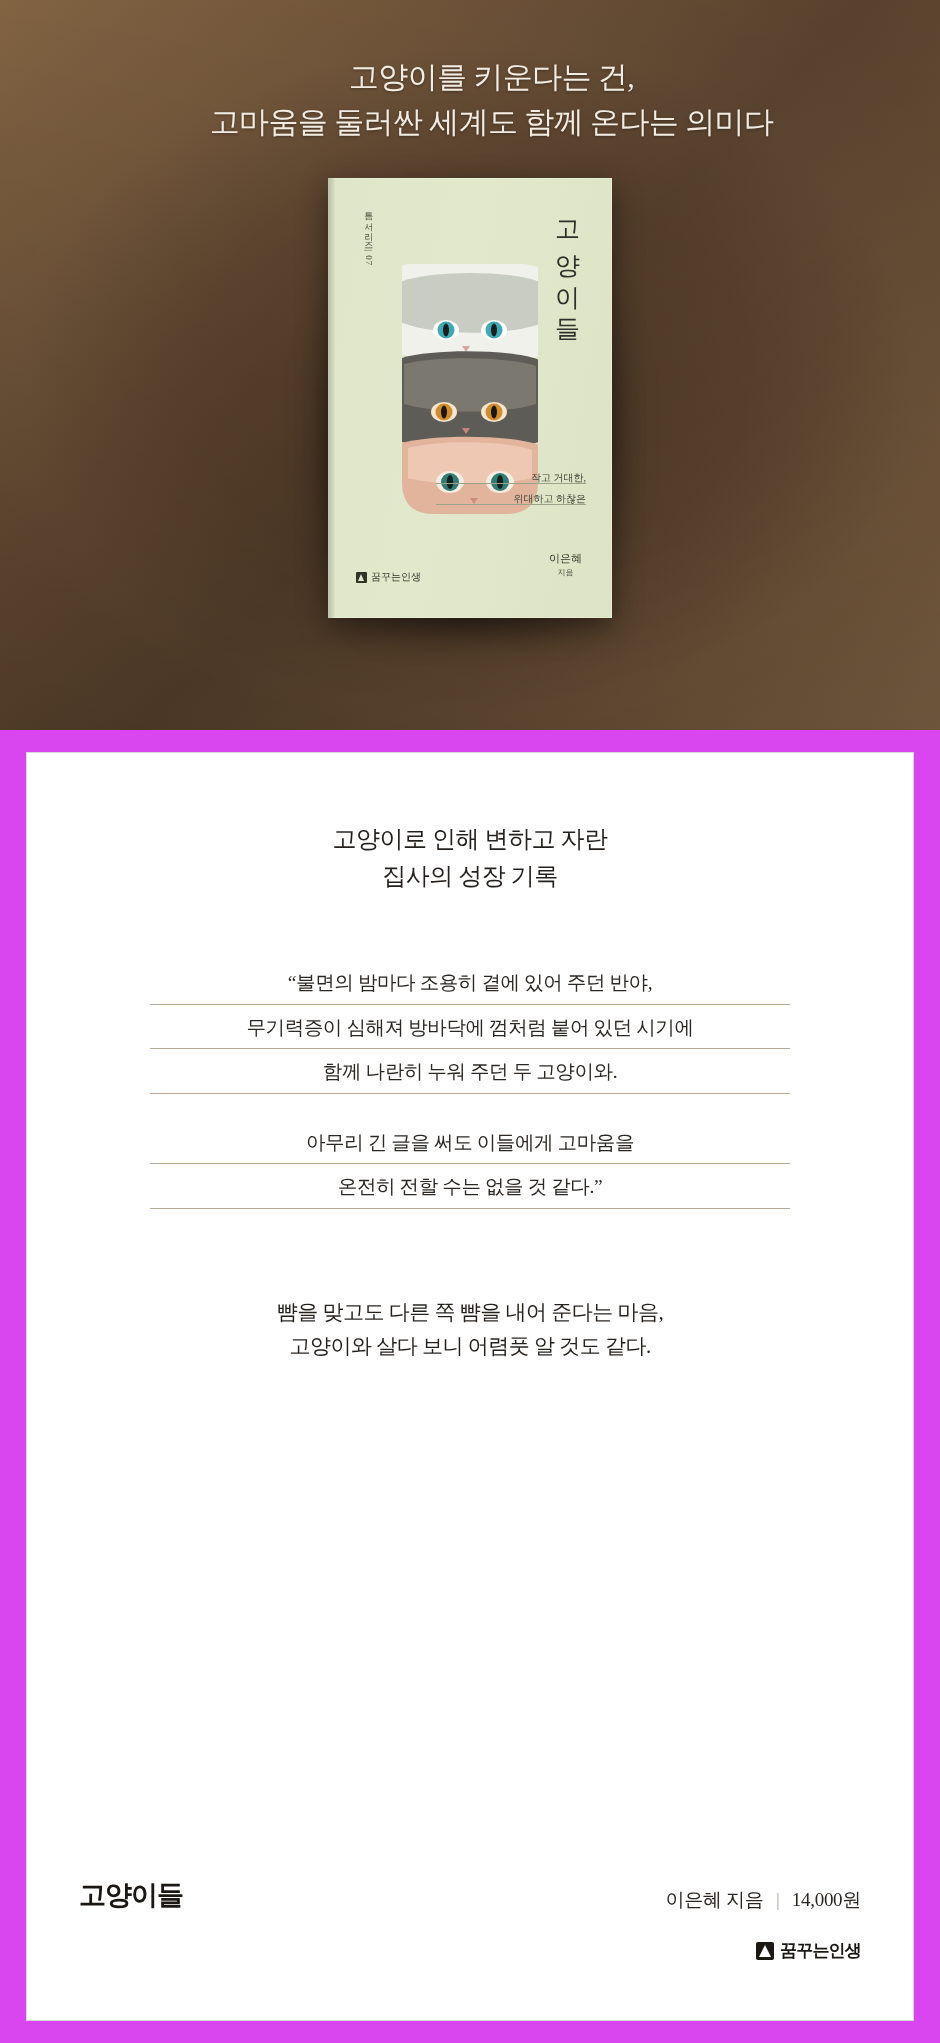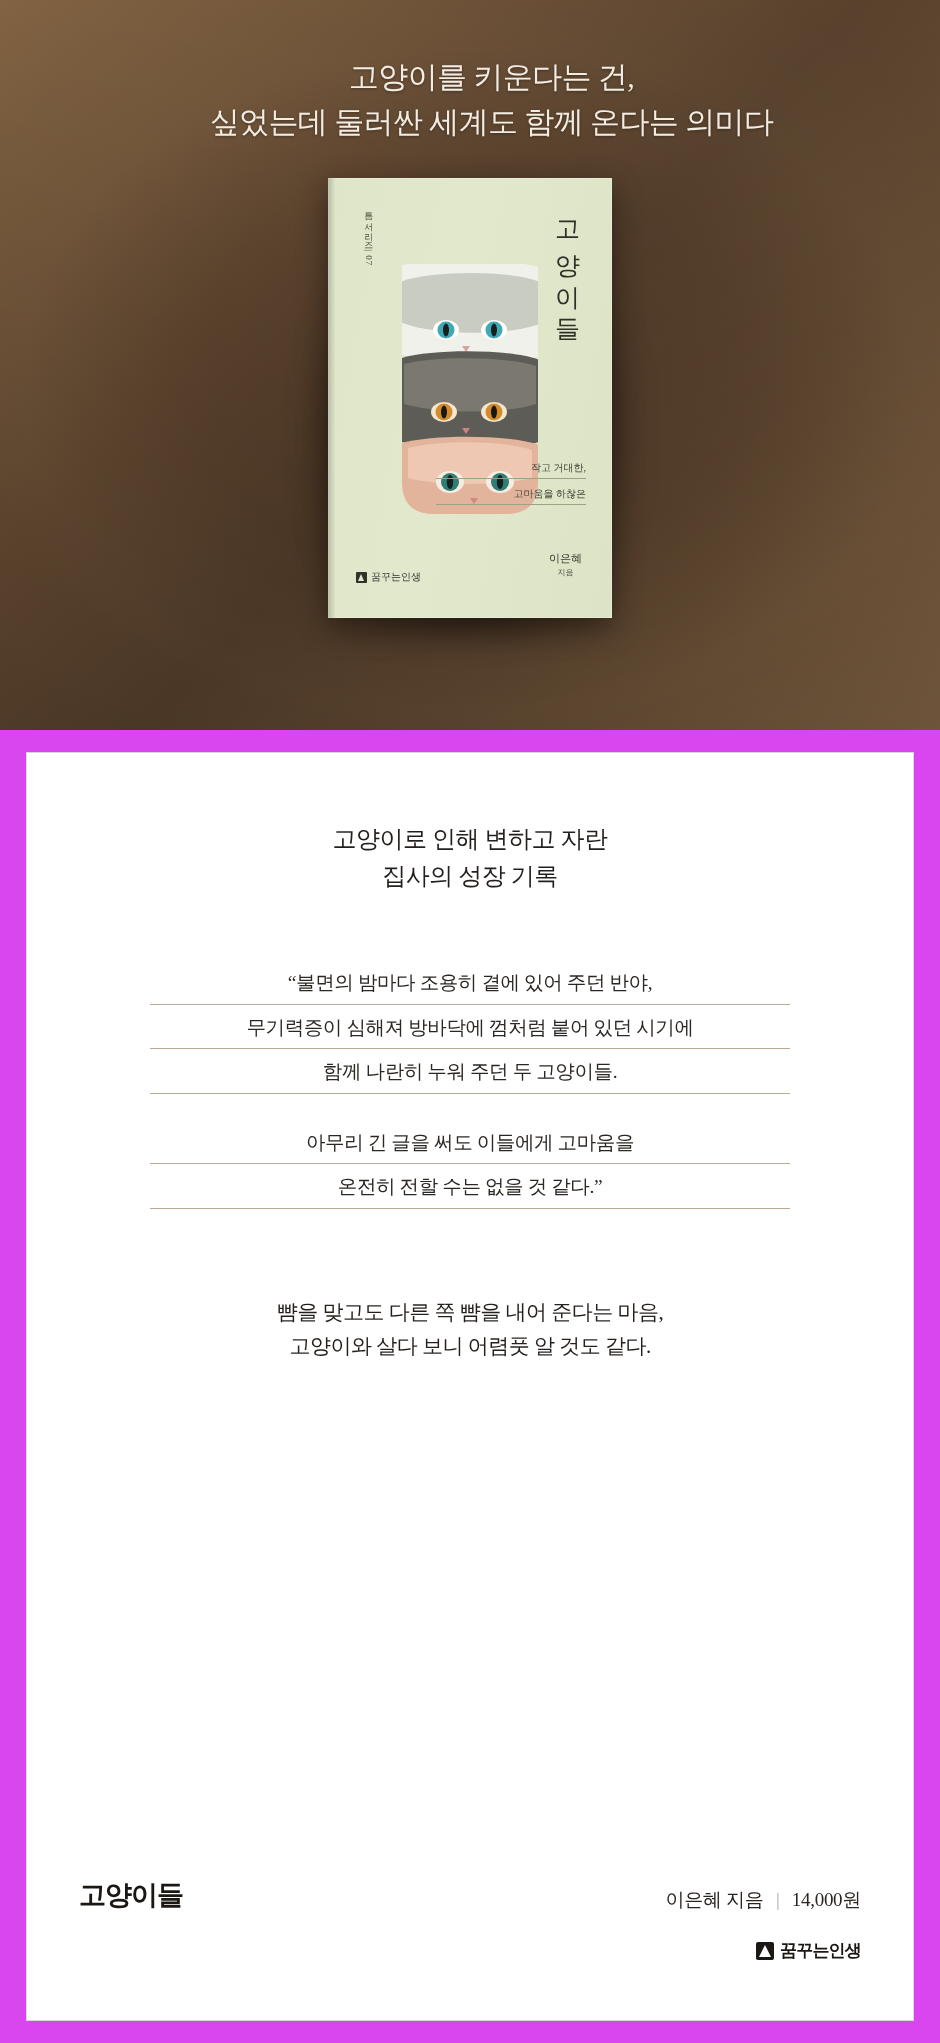--- a/index.html
+++ b/index.html
@@ -117,21 +117,20 @@
     right: 26px;
     bottom: 104px;
     width: 150px;
     text-align: right;
     color: #3a4034;
     font-size: 10px;
     line-height: 1.1;
   }
   .cover-lines .cl {
     border-bottom: 1px solid #9aa287;
-    padding-bottom: 5px;
     margin-bottom: 9px;
   }
   .cover-author {
     position: absolute;
     right: 30px;
     bottom: 40px;
     text-align: center;
     color: #343a2e;
     font-size: 11px;
     line-height: 1.4;
@@ -276,21 +275,21 @@
   }
 </style>
 </head>
 <body>
 
 <div class="page">
 
   <section class="hero">
     <div class="hero-head">
       <span>고양이를 키운다는 건,</span>
-      <span class="l2">싶었는데 둘러싼 세계도 함께 온다는 의미다</span>
+      <span class="l2">고마움을 둘러싼 세계도 함께 온다는 의미다</span>
     </div>
 
     <div class="book-wrap">
       <div class="book-shadow"></div>
       <div class="book">
         <div class="book-spine"></div>
 
         <div class="series-label">틈서리즈 | 07</div>
         <div class="book-title">고양이들</div>
 
@@ -333,21 +332,21 @@
               <ellipse cx="106" cy="218" rx="9" ry="9" fill="#2f7d74"></ellipse>
               <ellipse cx="56" cy="218" rx="3.2" ry="7" fill="#14211f"></ellipse>
               <ellipse cx="106" cy="218" rx="3.2" ry="7" fill="#14211f"></ellipse>
               <path d="M76,234 l8,0 l-4,6 z" fill="#cf8b82"></path>
             </g>
           </svg>
         </div>
 
         <div class="cover-lines">
           <div class="cl">작고 거대한,</div>
-          <div class="cl">고마움을 하찮은</div>
+          <div class="cl">위대하고 하찮은</div>
         </div>
 
         <div class="cover-author">
           <div>이은혜</div>
           <div class="sub">지음</div>
         </div>
 
         <div class="cover-pub">
           <span class="pub-mark"></span>
           <span>꿈꾸는인생</span>
@@ -360,21 +359,21 @@
     <div class="panel-inner">
 
       <div class="sub-head">
         <span>고양이로 인해 변하고 자란</span>
         <span class="l2">집사의 성장 기록</span>
       </div>
 
       <div class="quote-block">
         <div class="q-line">“불면의 밤마다 조용히 곁에 있어 주던 반야,</div>
         <div class="q-line">무기력증이 심해져 방바닥에 껌처럼 붙어 있던 시기에</div>
-        <div class="q-line">함께 나란히 누워 주던 두 고양이들.</div>
+        <div class="q-line">함께 나란히 누워 주던 두 고양이와.</div>
         <div class="q-gap"></div>
         <div class="q-line">아무리 긴 글을 써도 이들에게 고마움을</div>
         <div class="q-line">온전히 전할 수는 없을 것 같다.”</div>
       </div>
 
       <div class="body-block">
         <div>뺨을 맞고도 다른 쪽 뺨을 내어 준다는 마음,</div>
         <div>고양이와 살다 보니 어렴풋 알 것도 같다.</div>
       </div>
 

